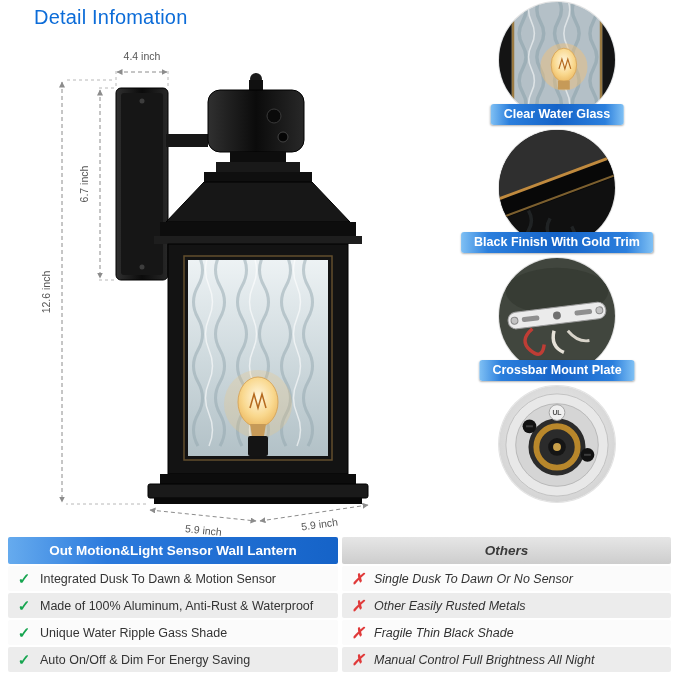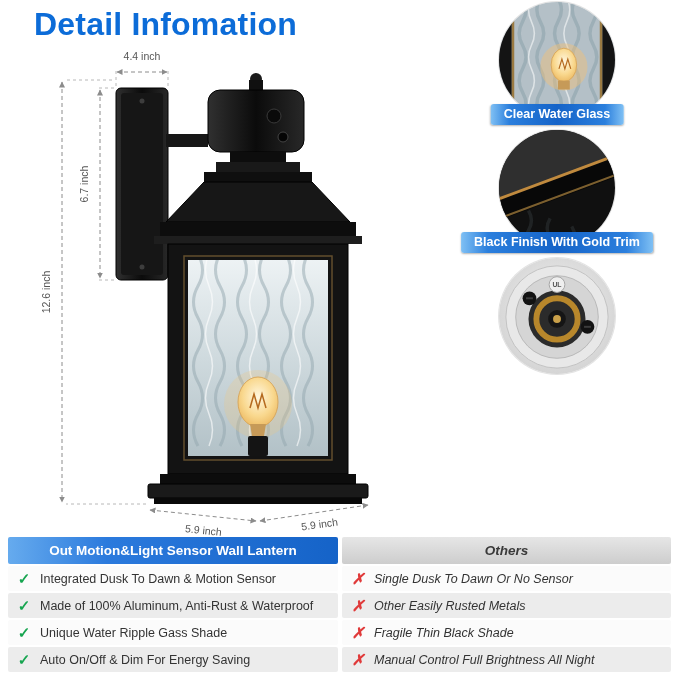--- a/index.html
+++ b/index.html
@@ -1,19 +1,19 @@
 <!DOCTYPE html>
 <html style="--accent-blue: #0c6cd8; --banner-blue: #1563c8; --banner-blue-light: #7fc0f4; --check-green: #17a550; --cross-red: #e03a3a; --others-header-gray: #cdcdcd;"><head>
 <meta charset="utf-8">
 <style>
   * { margin:0; padding:0; box-sizing:border-box; }
   html,body { width:679px; height:675px; background:#fff; overflow:hidden;
               font-family:"Liberation Sans", sans-serif; position:relative; }
 
-  .title { position:absolute; top:6px; left:34px; font-size:32px; font-weight:bold;
+  .title { position:absolute; top:6px; left:34px; font-size:20px; font-weight:normal;
            color:var(--accent-blue,#0c6cd8); letter-spacing:.2px; }
 
   
   .diagram { position:absolute; top:44px; left:20px; width:420px; height:492px; }
   .dims text { font-size:10.5px; fill:#555; }
   .dim  { stroke:#8c8c8c; stroke-dasharray:4 3; stroke-width:1; fill:none; }
   .tick { stroke:#b8b8b8; stroke-dasharray:3 3; stroke-width:1; fill:none; }
   .rip  { stroke:#92a6ae; stroke-width:3; fill:none; opacity:.5; }
   .ripw { stroke:#ffffff; stroke-width:1.5; fill:none; opacity:.6; }
   .rip2 path  { stroke:#8ba0aa; stroke-width:3.5; fill:none; opacity:.55; }
@@ -210,20 +210,40 @@
         <g class="rip2" opacity=".25">
           <path d="M30 82 q6 10 0 20 t0 20"></path>
           <path d="M52 90 q-6 10 0 20 t0 20"></path>
           <path d="M74 98 q6 10 0 20 t0 20"></path>
         </g>
       </svg>
     </div>
     <div class="banner">Black Finish With Gold Trim</div>
   </div>
 
+  <div class="callout">
+    <div class="photo">
+      <svg viewBox="0 0 118 118" preserveAspectRatio="xMidYMid slice">
+        <rect width="118" height="118" fill="#41463e"></rect>
+        <ellipse cx="59" cy="34" rx="52" ry="24" fill="#373c34"></ellipse>
+        <g transform="rotate(-7 59 59)">
+          <rect x="9" y="50" width="100" height="17" rx="8" fill="#ebebeb" stroke="#9a9a9a"></rect>
+          <rect x="23" y="56" width="18" height="5" rx="2.5" fill="#8f8f8f"></rect>
+          <rect x="77" y="56" width="18" height="5" rx="2.5" fill="#8f8f8f"></rect>
+          <circle cx="59" cy="58.5" r="4" fill="#6f6f6f"></circle>
+          <circle cx="15.5" cy="58.5" r="3.5" fill="#c2c2c2" stroke="#8a8a8a"></circle>
+          <circle cx="102.5" cy="58.5" r="3.5" fill="#c2c2c2" stroke="#8a8a8a"></circle>
+        </g>
+        <path d="M34 72 q-14 12 -2 22 q12 10 14 -6" fill="none" stroke="#bf3d35" stroke-width="3.5"></path>
+        <path d="M56 74 q-4 16 10 22" fill="none" stroke="#e6e2d8" stroke-width="3.5"></path>
+        <path d="M70 74 q10 12 22 10" fill="none" stroke="#d8d4ca" stroke-width="3"></path>
+      </svg>
+    </div>
+    <div class="banner">Crossbar Mount Plate</div>
+  </div>
 
   <div class="callout">
     <div class="photo">
       <svg viewBox="0 0 118 118" preserveAspectRatio="xMidYMid slice">
         <rect width="118" height="118" fill="url(#sockG)"></rect>
         <circle cx="59" cy="60" r="52" fill="#e8e8e8" stroke="#c2c2c2"></circle>
         <circle cx="59" cy="60" r="42" fill="#d5d5d5" stroke="#b8b8b8"></circle>
         <circle cx="59" cy="62" r="29" fill="#2b2b2b"></circle>
         <circle cx="59" cy="62" r="21" fill="none" stroke="#b8872b" stroke-width="6"></circle>
         <circle cx="59" cy="62" r="9" fill="#151515"></circle>

